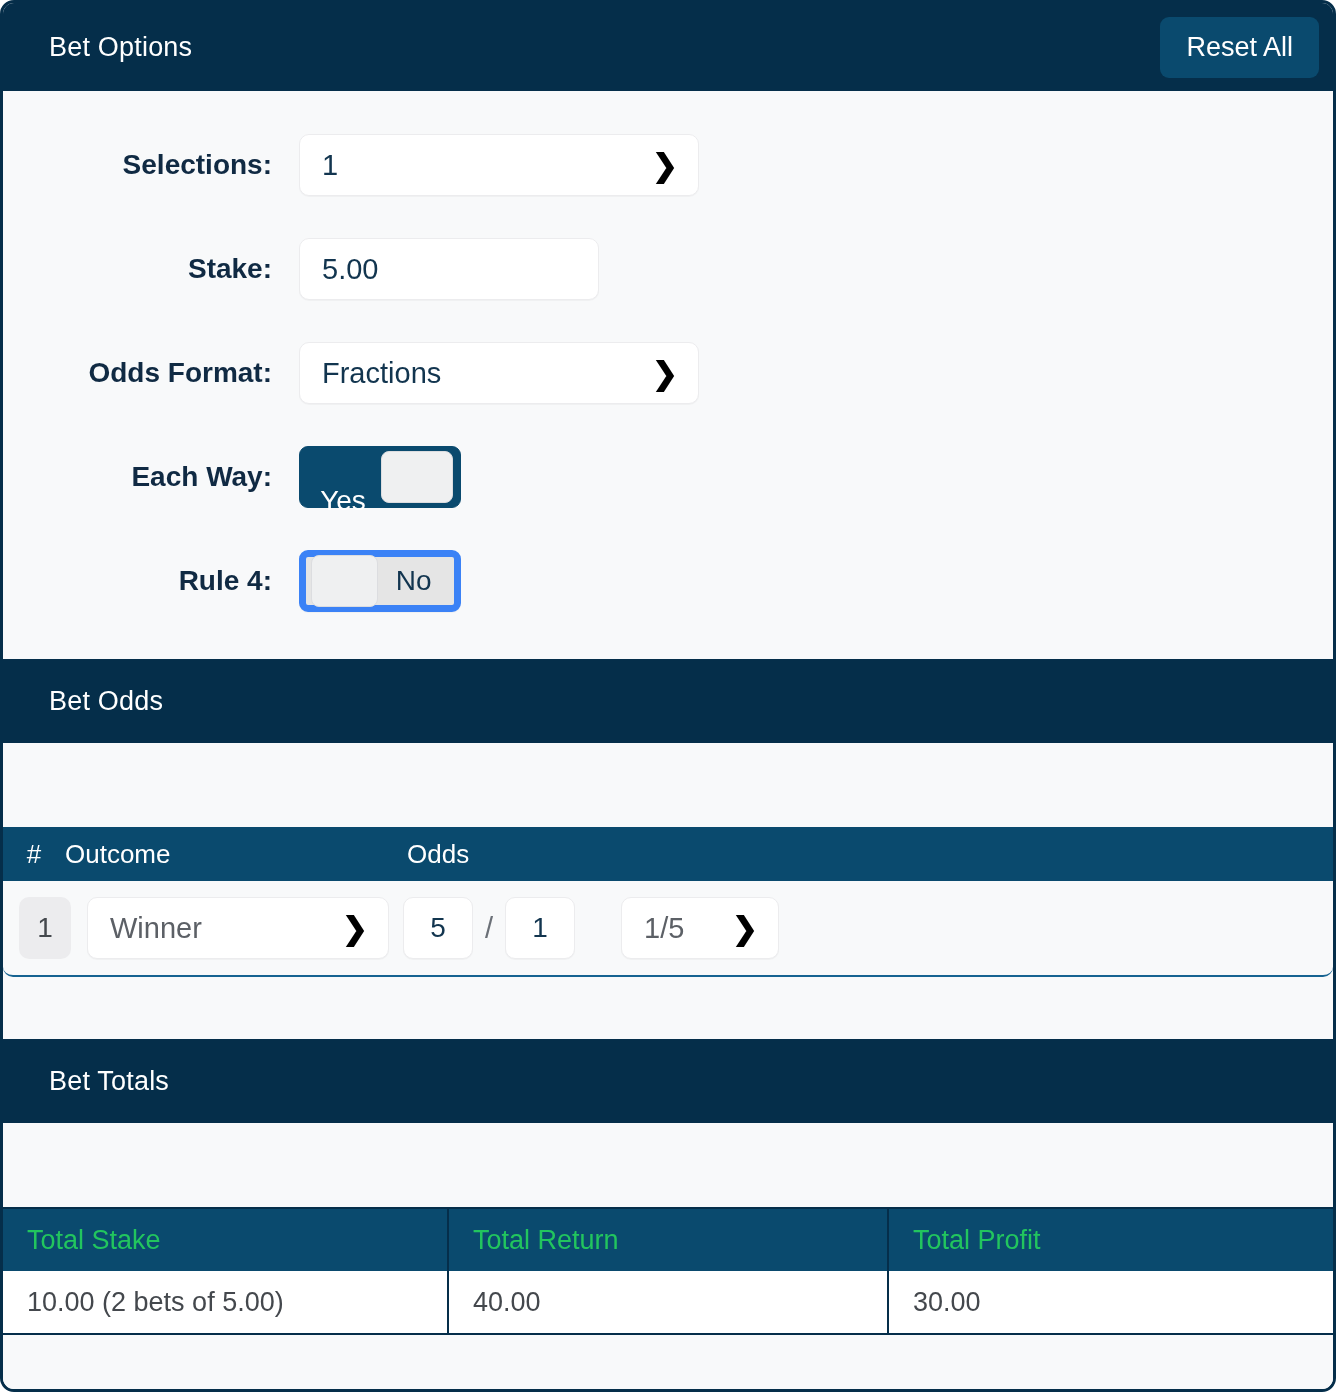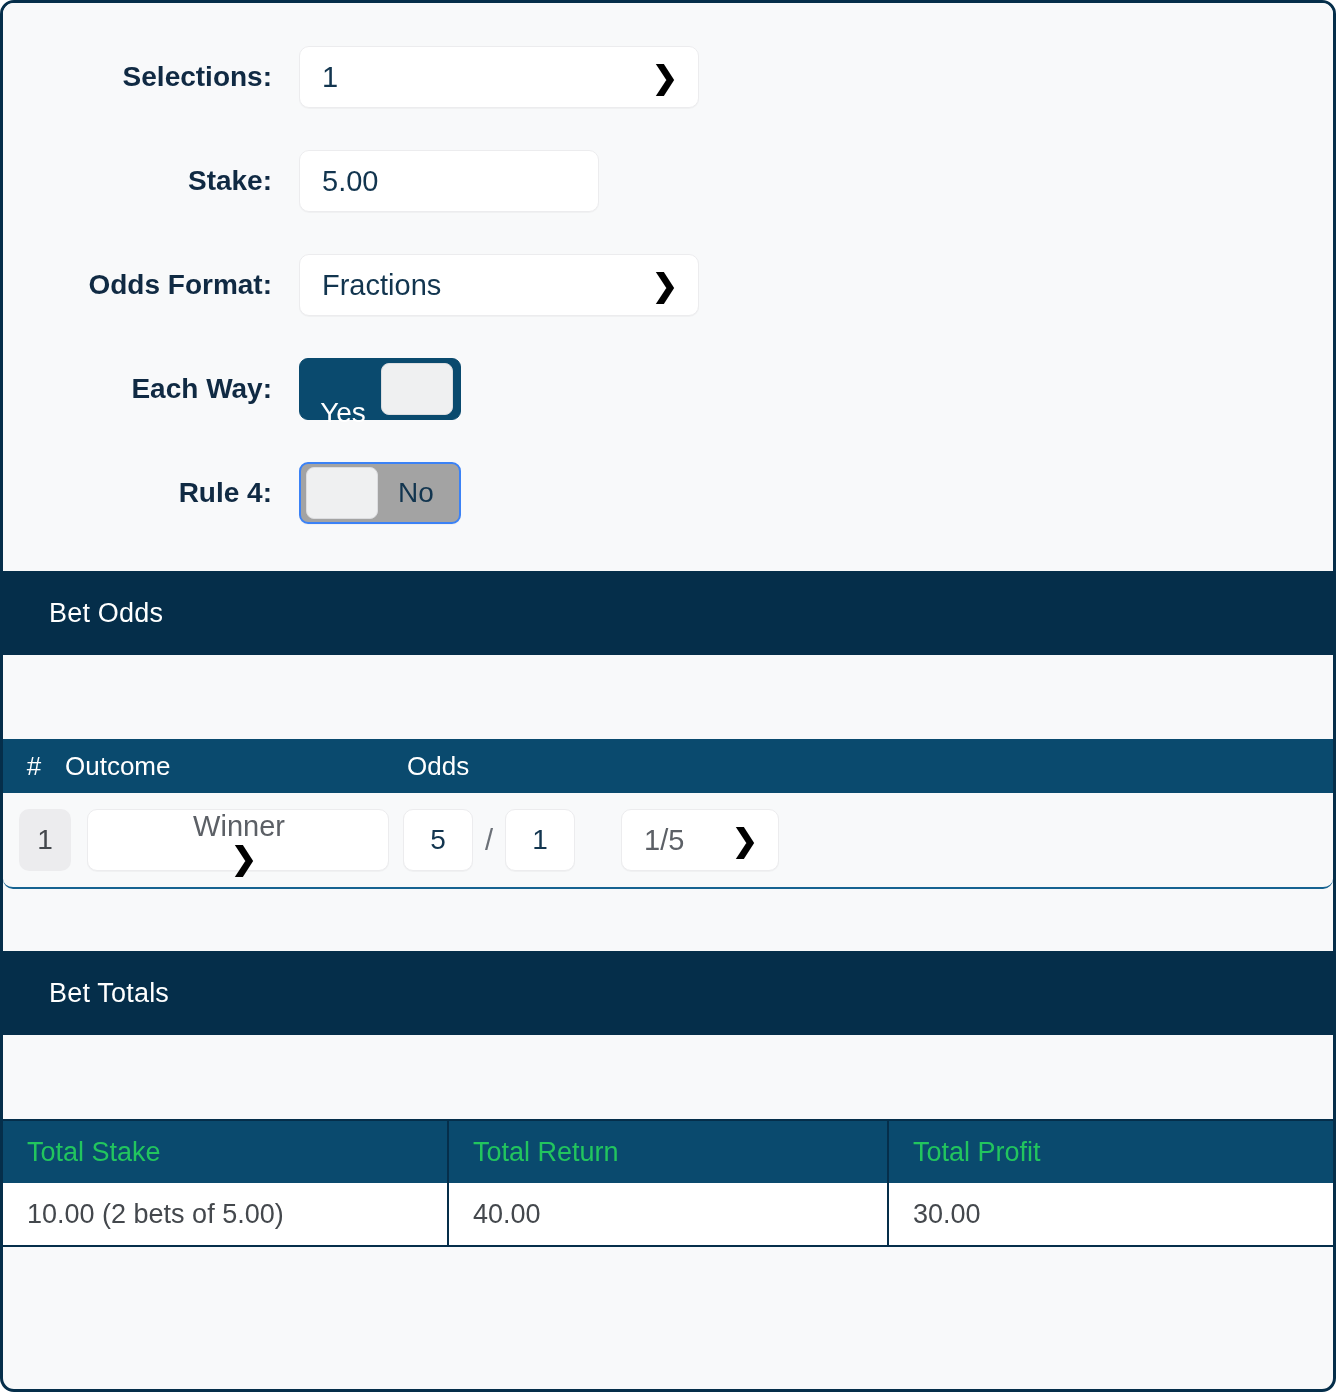--- a/index.html
+++ b/index.html
@@ -109,21 +109,21 @@
     width: 162px;
     height: 62px;
     border-radius: 9px;
     display: flex;
     align-items: center;
     cursor: pointer;
     position: relative;
     padding: 5px;
   }
   .toggle.on  { background: #0a4a6e; justify-content: flex-start; border: 1px solid #0a4a6e; }
-  .toggle.off { background: #a3a3a3; justify-content: flex-start; border: 2px solid #3b82f6; box-shadow: 0 1px 1px rgba(0,0,0,0.035); }
+  .toggle.off { background: #e5e5e5; justify-content: flex-start; border: 7px solid #3b82f6; box-shadow: 0 1px 1px rgba(0,0,0,0.035); }
   .toggle-text {
     font-size: 28px;
     width: 76px;
     text-align: center;
   }
   .toggle.on  .toggle-text { color: #ffffff; order: 1; margin-top: 48px; }
   .toggle.off .toggle-text { color: #12354f; order: 2; }
   .toggle-knob {
     width: 72px;
     height: 52px;
@@ -170,21 +170,20 @@
     display: flex;
     align-items: center;
     justify-content: center;
     font-size: 28px;
     color: #44484d;
     margin-right: 16px;
   }
   .outcome-select {
     width: 302px;
     margin-right: 14px;
-    flex-direction: column;
   }
   .odds-input {
     width: 70px;
     height: 62px;
     background: #ffffff;
     border: 1px solid #ececee;
     border-radius: 10px;
     display: flex;
     align-items: center;
     justify-content: center;
@@ -231,20 +230,24 @@
   .totals-row  .tcell { color: #44484d; }
   .col-1 { width: 446px; }
   .col-2 { width: 440px; }
   .col-3 { flex: 1; }
 </style>
 </head>
 <body>
 
 <div class="calculator">
 
+  <div class="section-header">
+    <span class="section-title">Bet Options</span>
+    <button class="reset-btn">Reset All</button>
+  </div>
 
   <div class="options-body">
 
     <div class="form-row">
       <div class="form-label">Selections:</div>
       <div class="control-area">
         <div class="select-box wide">
           <span class="select-value">1</span>
           <span class="chev">❯</span>
         </div>

